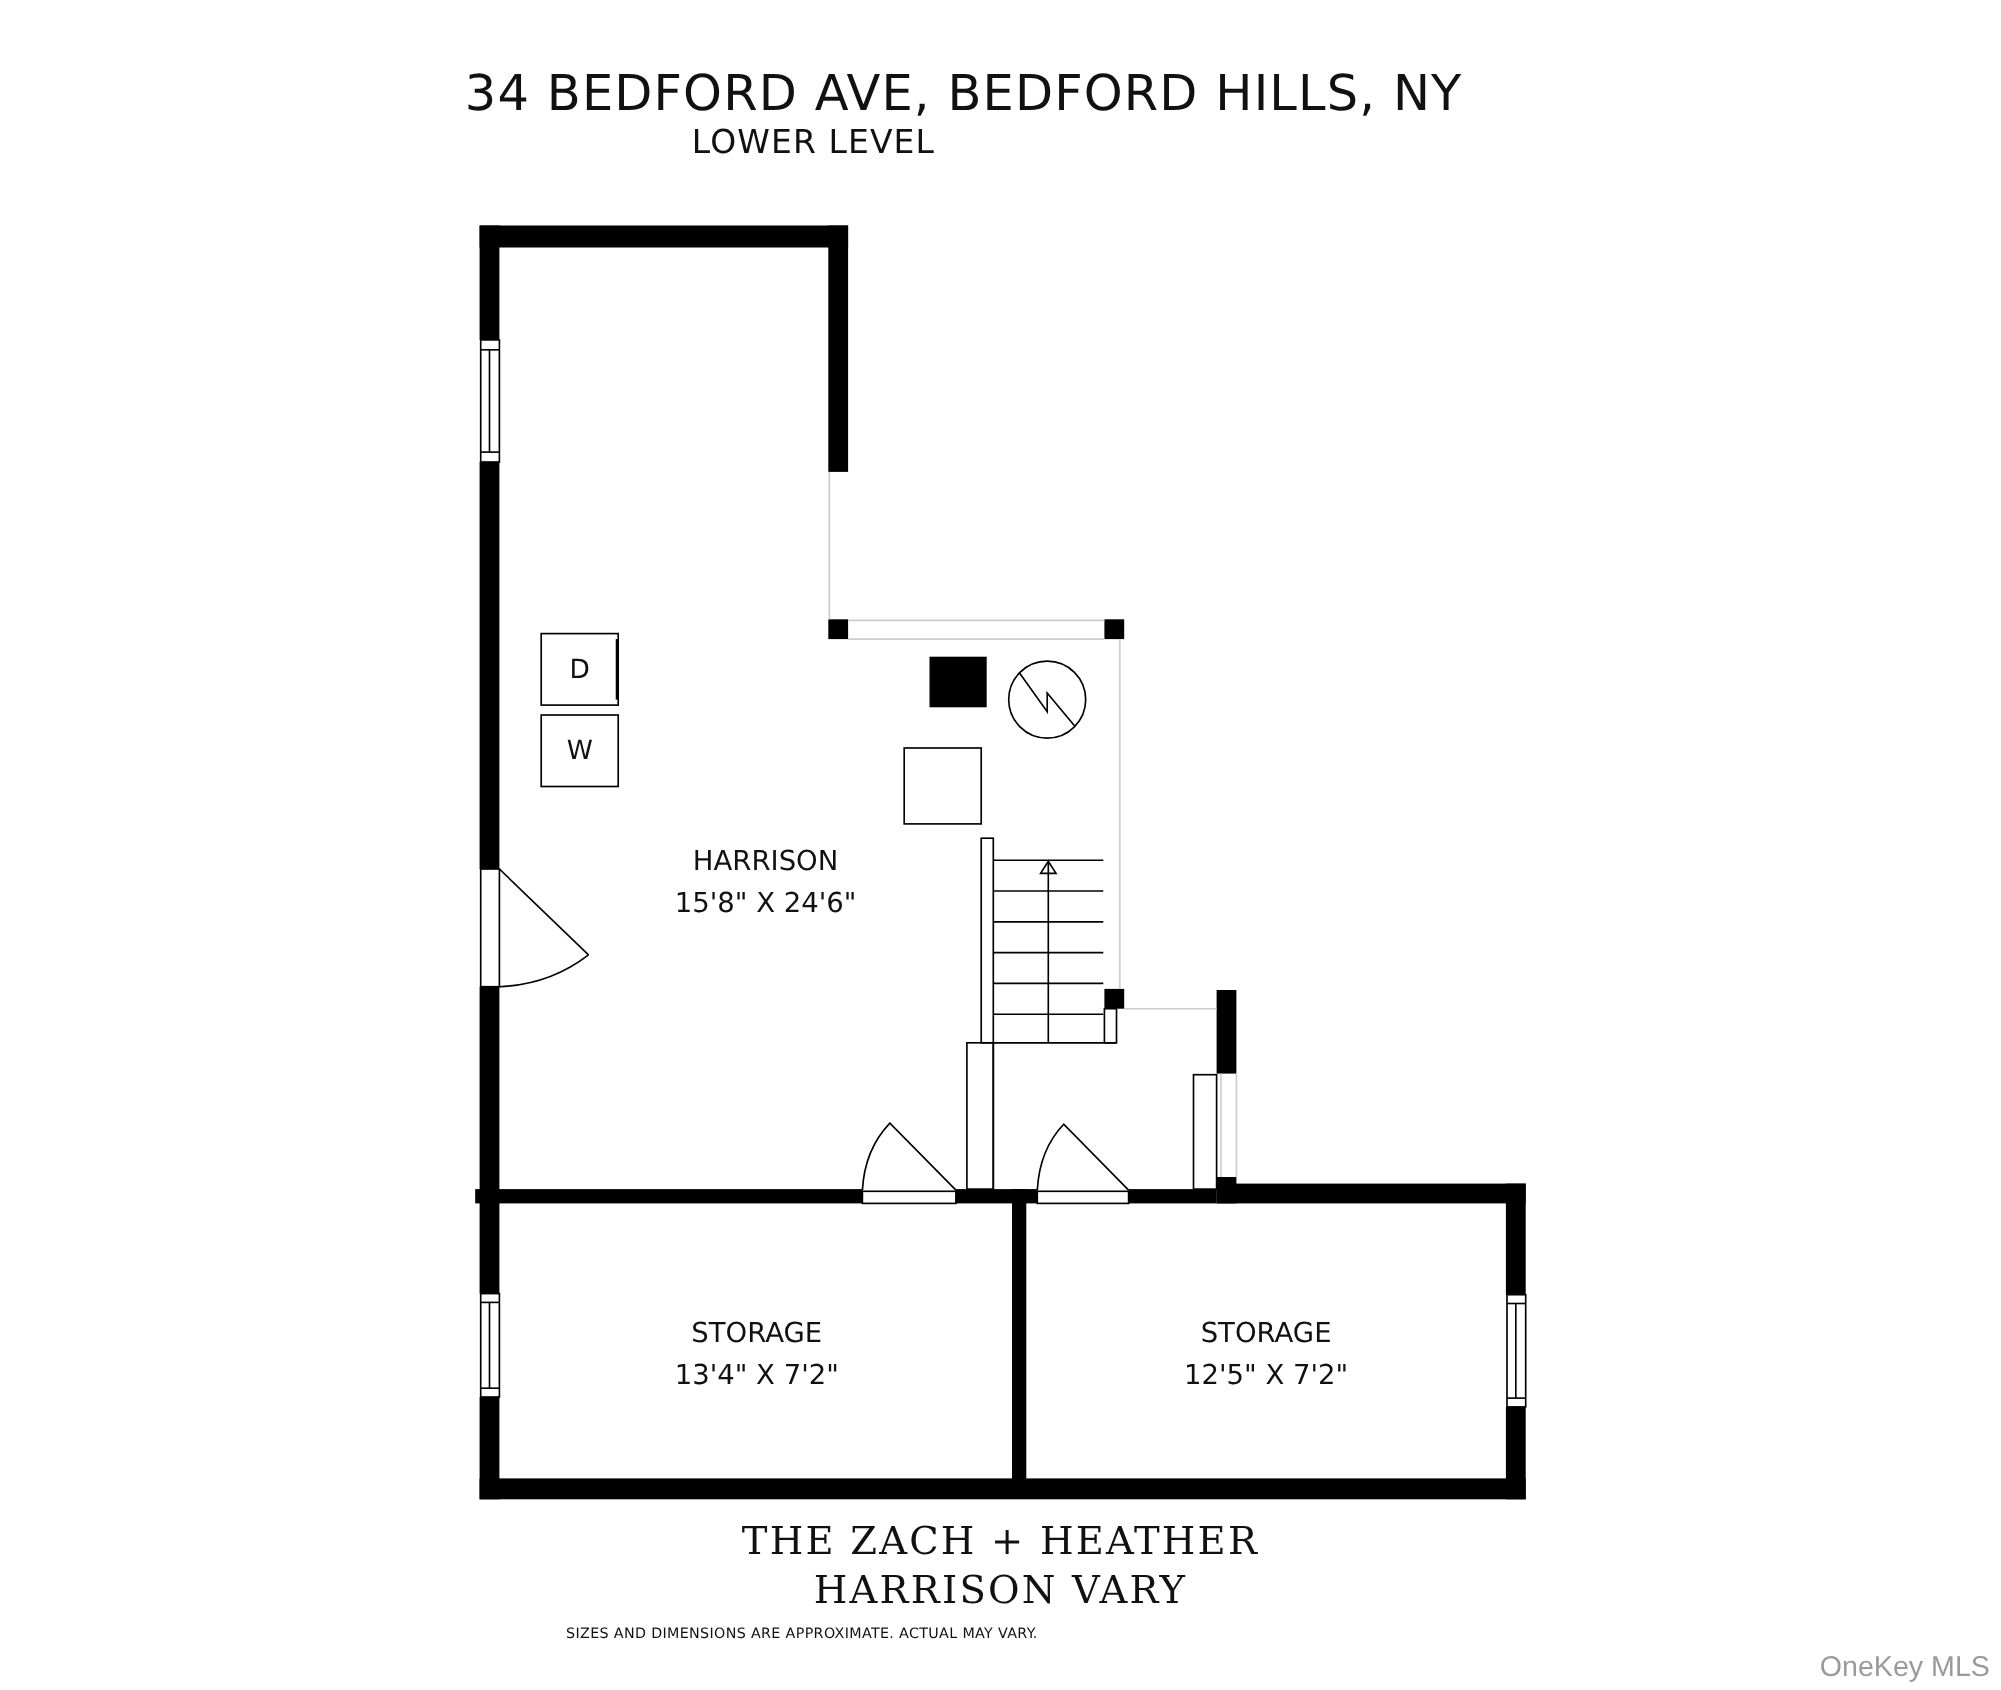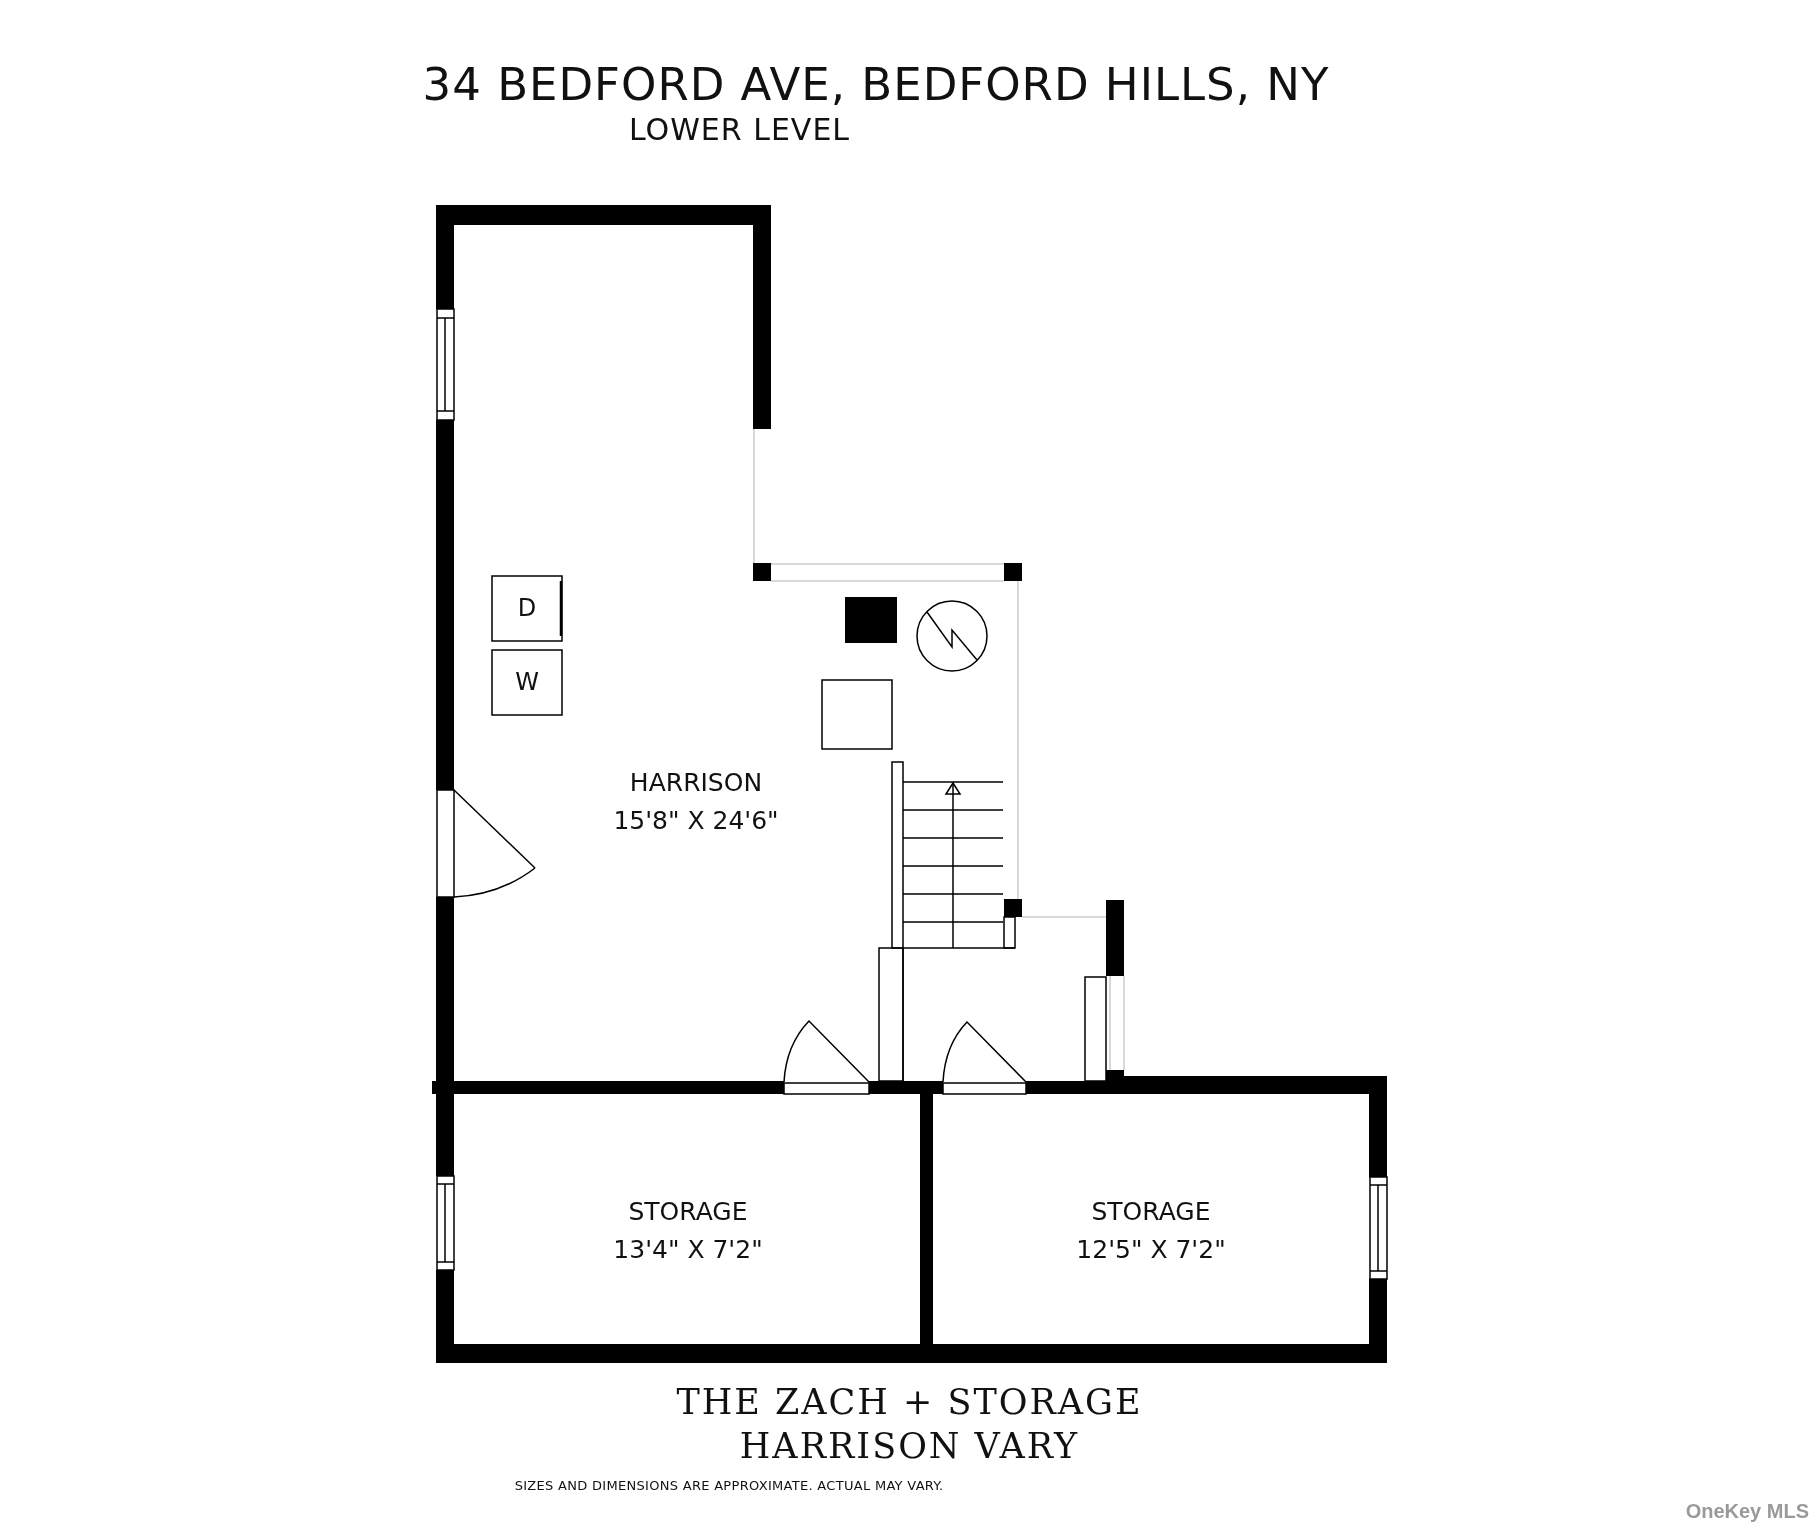--- a/index.html
+++ b/index.html
@@ -4,21 +4,21 @@
 <style>
   html,body{margin:0;padding:0;background:#ffffff;}
   body{width:1819px;height:1536px;position:relative;overflow:hidden;font-family:"DejaVu Sans","Liberation Sans",sans-serif;color:#111;}
   .title{position:absolute;left:0;width:1752px;text-align:center;top:58px;font-size:45px;letter-spacing:1px;line-height:54px;}
   .subtitle{position:absolute;left:0;width:1479px;text-align:center;top:112px;font-size:30px;letter-spacing:1px;line-height:36px;}
   svg.plan{position:absolute;left:0;top:0;}
   .room-label{position:absolute;text-align:center;font-size:25px;line-height:38px;width:300px;}
   .appl{position:absolute;font-size:24px;text-align:center;width:70px;}
   .team{position:absolute;left:0;width:1819px;text-align:center;font-family:"DejaVu Serif","Liberation Serif",serif;font-size:35px;letter-spacing:2px;line-height:44px;}
   .disclaimer{position:absolute;left:0;width:1458px;text-align:center;top:1478px;font-size:13px;letter-spacing:0.3px;}
-  .mls{position:absolute;right:10px;top:1500px;font-size:20px;color:#9a9a9a;font-family:"Liberation Sans",sans-serif;font-weight:bold;}
+  .mls{position:absolute;right:10px;top:1500px;font-size:26px;color:#9a9a9a;font-family:"Liberation Sans",sans-serif;}
 </style>
 </head>
 <body>
 
 <div class="title">34 BEDFORD AVE, BEDFORD HILLS, NY</div>
 <div class="subtitle">LOWER LEVEL</div>
 
 <svg class="plan" width="1819" height="1536" viewBox="0 0 1819 1536">
   <g fill="#000">
 
@@ -131,16 +131,16 @@
 </div>
 <div class="room-label" style="left:538px;top:1193px;">
   <div>STORAGE</div>
   <div>13'4" X 7'2"</div>
 </div>
 <div class="room-label" style="left:1001px;top:1193px;">
   <div>STORAGE</div>
   <div>12'5" X 7'2"</div>
 </div>
 
-<div class="team" style="top:1380px;">THE ZACH + STORAGE</div>
+<div class="team" style="top:1380px;">THE ZACH + HEATHER</div>
 <div class="team" style="top:1424px;">HARRISON VARY</div>
 <div class="disclaimer">SIZES AND DIMENSIONS ARE APPROXIMATE. ACTUAL MAY VARY.</div>
 <div class="mls">OneKey MLS</div>
 
 </body></html>

